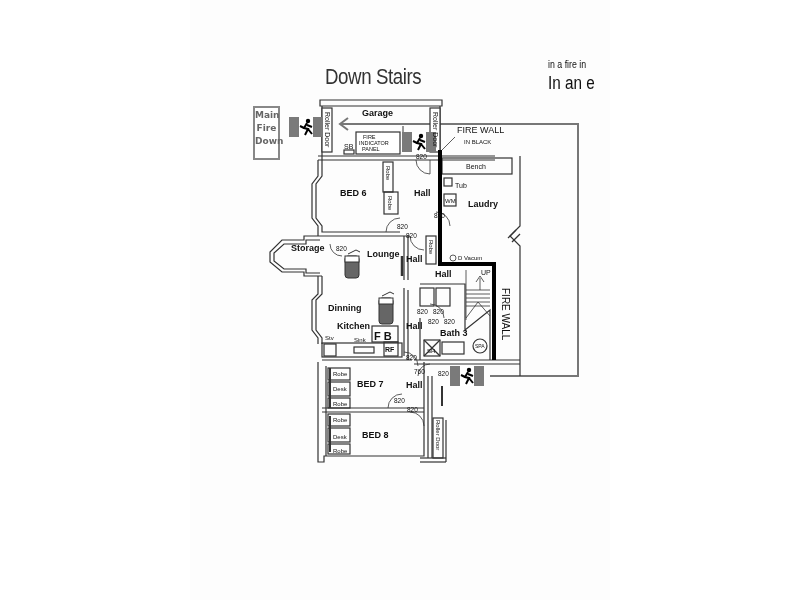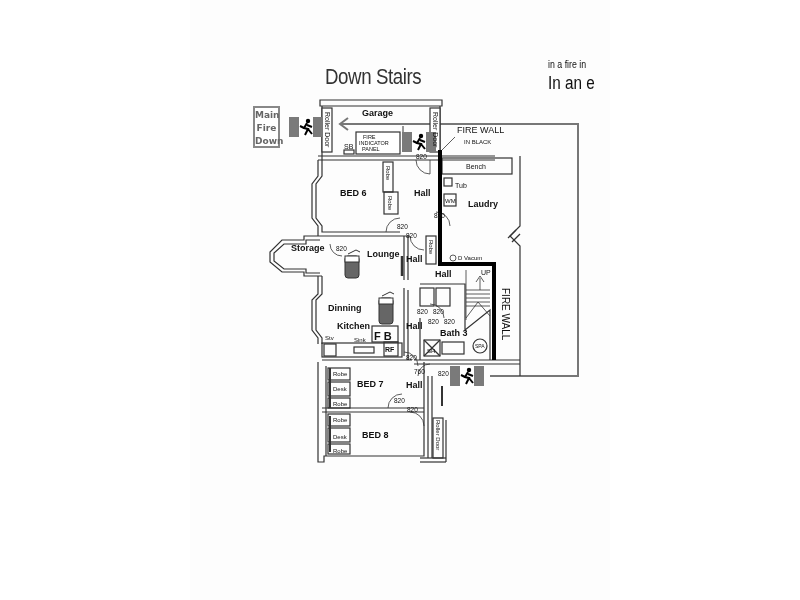--- a/index.html
+++ b/index.html
@@ -4,21 +4,21 @@
 <style>
   html,body{margin:0;padding:0;}
   body{width:800px;height:600px;background:#ffffff;position:relative;overflow:hidden;font-family:"Liberation Sans",sans-serif;}
   .paper{position:absolute;left:190px;top:0;width:420px;height:600px;background:#fdfdfd;}
   .title{position:absolute;left:325px;top:64px;font-size:22px;color:#333;font-family:"Liberation Sans",sans-serif;letter-spacing:-0.5px;transform:scaleX(0.85);transform-origin:left top;}
   .corner1{position:absolute;left:548px;top:58px;font-size:11px;color:#111;white-space:nowrap;transform:scaleX(0.8);transform-origin:left top;}
   .corner2{position:absolute;left:548px;top:73px;font-size:18px;color:#111;white-space:nowrap;transform:scaleX(0.85);transform-origin:left top;}
   .plan{position:absolute;left:0;top:0;width:800px;height:600px;}
   .lbl{font-family:"Liberation Sans",sans-serif;fill:#111;}
   .b{font-weight:bold;}
-  .exit-box{position:absolute;left:253px;top:106px;width:27px;height:42px;border:2px solid #888;background:#fff;font-family:"DejaVu Sans",sans-serif;font-weight:bold;font-size:9px;color:#666;line-height:13px;text-align:center;padding-top:1px;box-sizing:border-box;}
+  .exit-box{position:absolute;left:253px;top:106px;width:27px;height:54px;border:2px solid #888;background:#fff;font-family:"DejaVu Sans",sans-serif;font-weight:bold;font-size:9px;color:#666;line-height:13px;text-align:center;padding-top:1px;box-sizing:border-box;}
   .exit-box span{display:block;}
 </style>
 </head>
 <body>
 
 <div class="paper"></div>
 
 <div class="title">Down Stairs</div>
 <div class="corner1">in a fire in</div>
 <div class="corner2">In an e</div>

